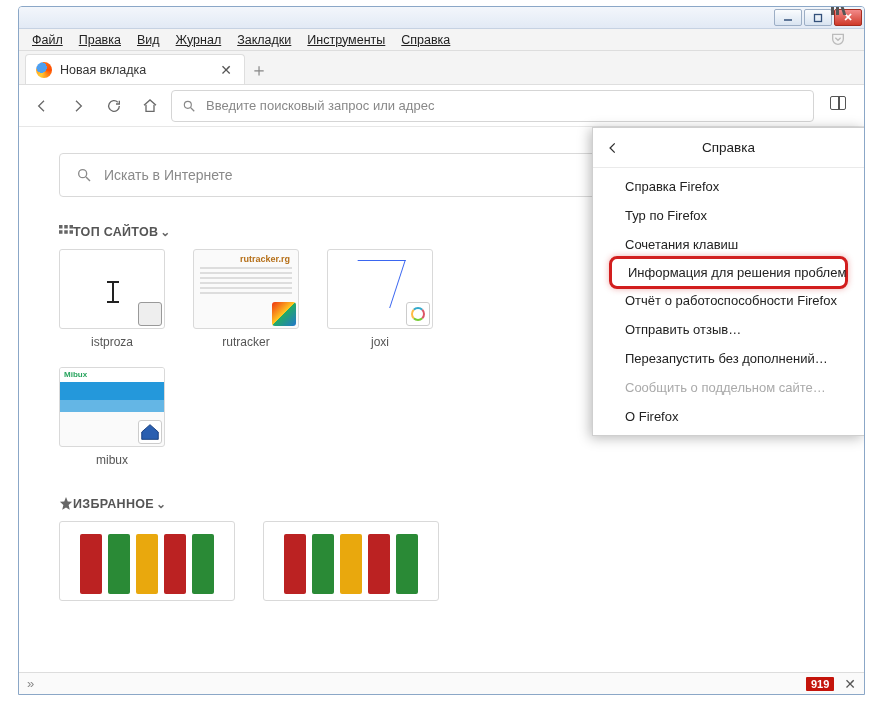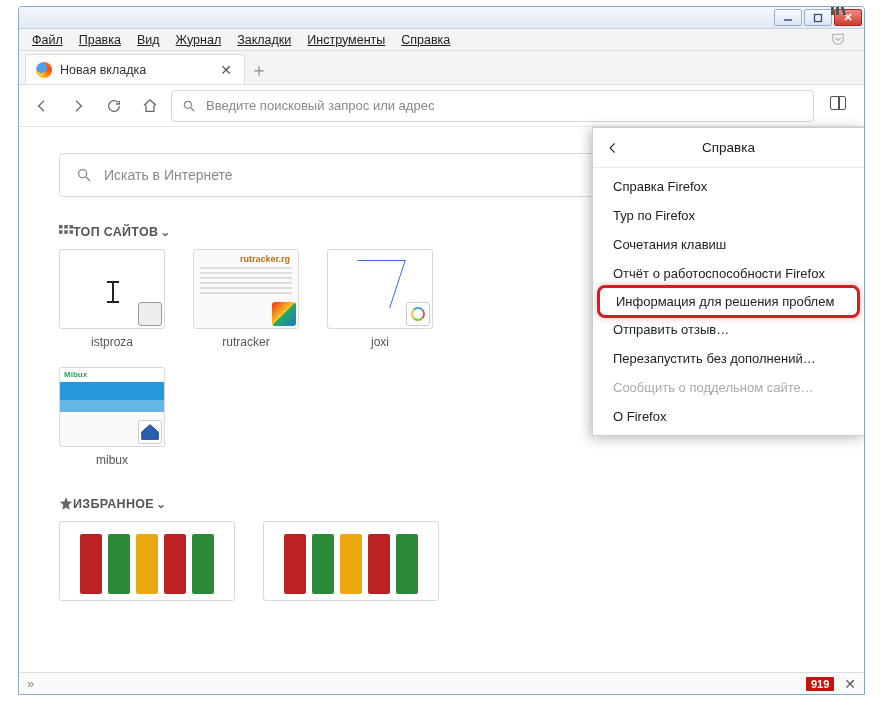--- a/index.html
+++ b/index.html
@@ -58,21 +58,21 @@
 .tile .thumb .badge { position:absolute; right:2px; bottom:2px; width:24px; height:24px; border-radius:3px; }
 .tile .label { text-align:center; margin-top:6px; font-size:12px; color:#555;}
 .books { width:176px; height:80px; border:1px solid #d9d9d9; border-radius:3px; margin-top:10px; display:flex; align-items:flex-end; justify-content:center; gap:6px; padding-bottom:6px;}
 .book { width:22px; height:60px; border-radius:2px;}
 
 
 .help-panel { position:absolute; right:0; top: 120px; width:272px; background:#fff; box-shadow: -2px 2px 12px rgba(0,0,0,0.28); border:1px solid #cfcfcf; border-right:none; z-index:50; }
 .help-header { height:40px; display:flex; align-items:center; justify-content:center; position:relative; border-bottom:1px solid #eaeaea; font-size:13.5px; color:#222;}
 .help-back { position:absolute; left:10px; top:10px; width:20px; height:20px; display:flex; align-items:center; justify-content:center;}
 .help-back svg{width:14px;height:14px;stroke:#333;stroke-width:2.2;fill:none;}
-.help-items { padding: 4px 0;}
+.help-items { padding: 4px 12px;}
 .help-item { padding: 7px 20px; font-size:13px; color:#222; white-space:nowrap;}
 .help-item.disabled { color:#aaa; }
 .help-item.highlight { border:3px solid #d21e1e; border-radius:8px; margin: -3px 4px; padding: 6px 16px; box-shadow: 0 0 6px rgba(210,30,30,0.35); }
 
 
 .statusbar { position:absolute; left:0; right:0; bottom:0; height:22px; border-top:1px solid #ddd; background:#fafafa; display:flex; align-items:center; justify-content:space-between; padding:0 8px;}
 .statusbar .chevrons { color:#888; font-size:13px;}
 .statusbar .right { display:flex; align-items:center; gap:10px;}
 .statusbar .count { background:#c4140b; color:#fff; font-size:11px; font-weight:bold; padding:1px 5px; border-radius:1px;}
 .statusbar .xbtn { color:#555; font-size:14px;}
@@ -326,22 +326,22 @@
           <svg viewBox="0 0 24 24">
             <polyline points="15 4 7 12 15 20"></polyline>
           </svg>
         </div>
       <span>Справка</span>
     </div>
     <div class="help-items">
       <div class="help-item">Справка Firefox</div>
       <div class="help-item">Тур по Firefox</div>
       <div class="help-item">Сочетания клавиш</div>
+      <div class="help-item highlight">Информация для решения проблем</div>
       <div class="help-item">Отчёт о работоспособности Firefox</div>
-      <div class="help-item highlight">Информация для решения проблем</div>
       <div class="help-item">Отправить отзыв…</div>
       <div class="help-item">Перезапустить без дополнений…</div>
       <div class="help-item disabled">Сообщить о поддельном сайте…</div>
       <div class="help-item">О Firefox</div>
     </div>
   </div>
 
   <div class="statusbar">
     <span class="chevrons">»</span>
     <div class="right">

